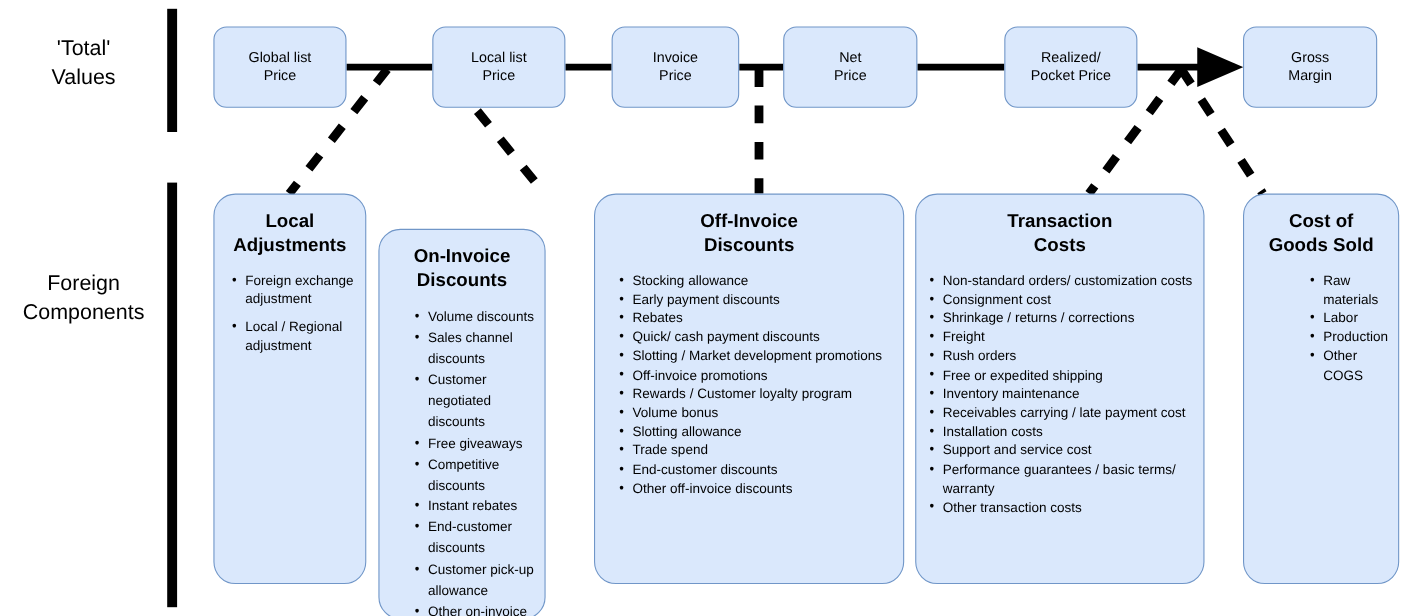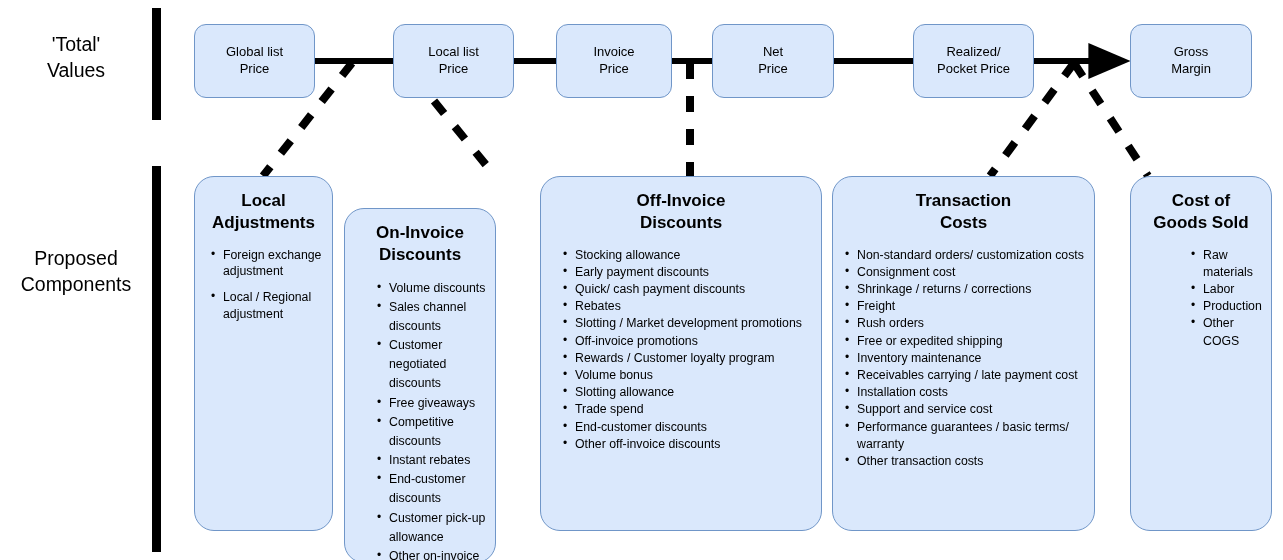--- a/index.html
+++ b/index.html
@@ -132,21 +132,21 @@
       <line x1="352" y1="63" x2="263" y2="176"></line>
       <line x1="434" y1="101" x2="495" y2="176"></line>
       <line x1="690" y1="63" x2="690" y2="176"></line>
       <line x1="1074" y1="63" x2="990" y2="176"></line>
       <line x1="1074" y1="63" x2="1148" y2="176"></line>
     </g>
   </svg>
 
   <div class="row-label" id="label-total">'Total'
 Values</div>
-  <div class="row-label" id="label-comp">Proposed
+  <div class="row-label" id="label-comp">Foreign
 Components</div>
 
   <div class="axis-bar" id="axis-top"></div>
   <div class="axis-bar" id="axis-bottom"></div>
 
   <div class="pbox top-box" id="wf-0" style="left:194px;top:24px;width:121px;height:74px;">Global list
 Price</div>
   <div class="pbox top-box" id="wf-1" style="left:393px;top:24px;width:121px;height:74px;">Local list
 Price</div>
   <div class="pbox top-box" id="wf-2" style="left:556px;top:24px;width:116px;height:74px;">Invoice
@@ -182,22 +182,22 @@
         <li>Other on-invoice promotions</li>
       </ul>
   </div>
 
   <div class="pbox comp-box" id="comp-2" style="left:540px;top:176px;width:282px;height:355px;">
     <div class="comp-title">Off-Invoice
 Discounts</div>
     <ul class="comp-list">
         <li>Stocking allowance</li>
         <li>Early payment discounts</li>
+        <li>Rebates</li>
         <li>Quick/ cash payment discounts</li>
-        <li>Rebates</li>
         <li>Slotting / Market development promotions</li>
         <li>Off-invoice promotions</li>
         <li>Rewards / Customer loyalty program</li>
         <li>Volume bonus</li>
         <li>Slotting allowance</li>
         <li>Trade spend</li>
         <li>End-customer discounts</li>
         <li>Other off-invoice discounts</li>
       </ul>
   </div>

